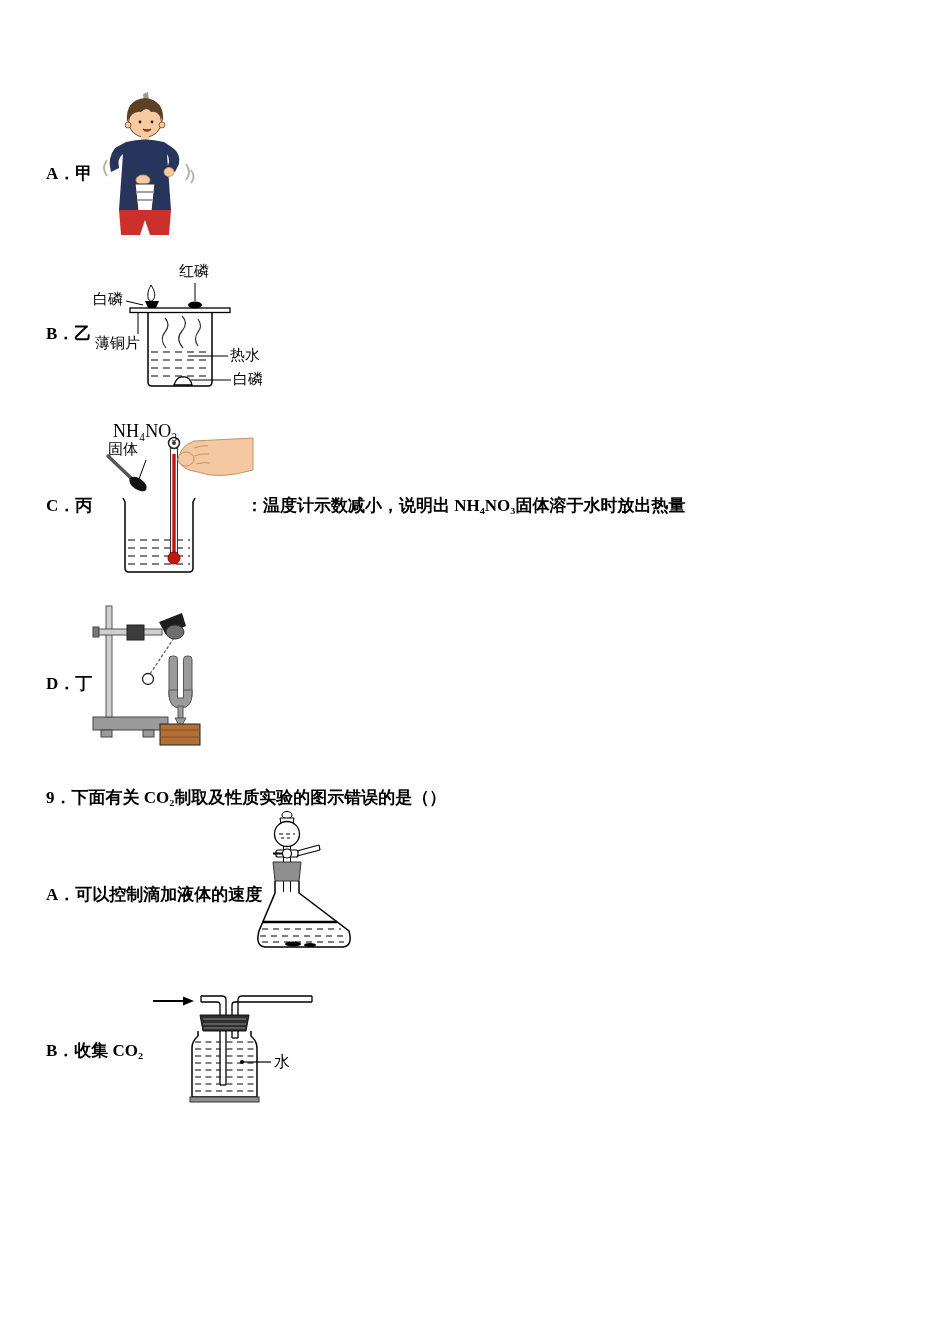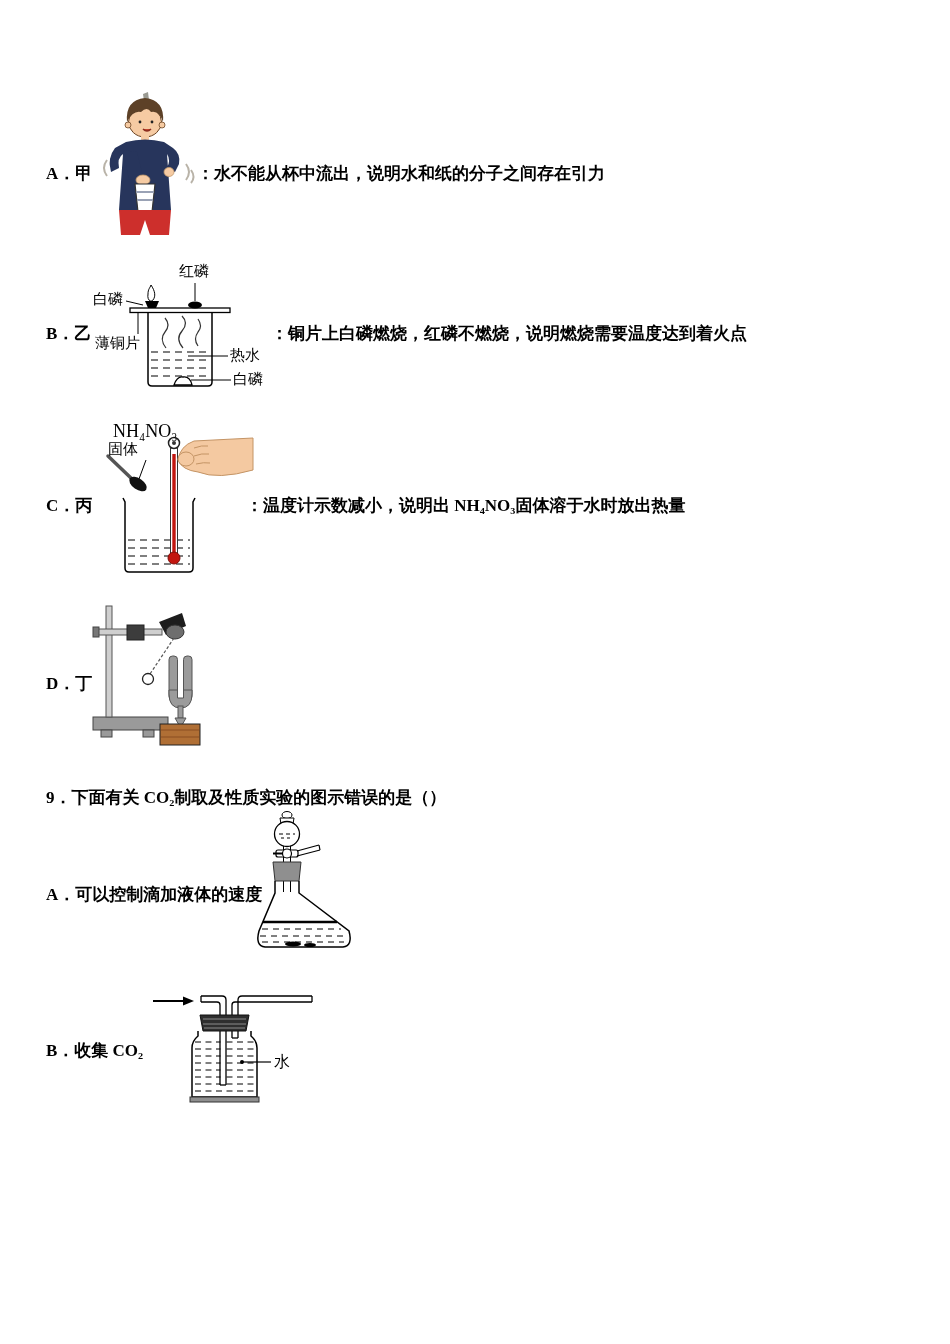--- a/index.html
+++ b/index.html
@@ -50,21 +50,20 @@
       <path d="M30,58 L44,60 L50,84 L36,88 Z" fill="#27355c"></path>
       <ellipse cx="50" cy="88" rx="7" ry="5" fill="#f6cba3" stroke="#c49a6c" stroke-width="0.8"></ellipse>
       <path d="M42,92 L62,92 L59,120 L45,120 Z" fill="#fff" stroke="#333" stroke-width="1.2"></path>
       <line x1="43" y1="100" x2="61" y2="100" stroke="#9aa2b5" stroke-width="2"></line>
       <line x1="44" y1="108" x2="60" y2="108" stroke="#9aa2b5" stroke-width="2"></line>
       <line x1="44.5" y1="120" x2="59.5" y2="120" stroke="#222" stroke-width="2.5"></line>
       <path d="M26,118 L78,118 L76,143 L57,143 L52,128 L47,143 L28,143 Z" fill="#cd2f2c"></path>
     </svg>
   </div>
 
-  <span class="t" style="left:197px;top:164px">：水不能从杯中流出，说明水和纸的分子之间存在引力</span>
 
   <span class="t" style="left:46px;top:324px">B．乙</span>
 
   <div class="diag" style="left:85px;top:258px;width:192px;height:136px">
     <svg width="192" height="136" viewBox="0 0 192 136" style="position:absolute;left:0;top:0">
       <g stroke="#000" stroke-width="1">
         <line x1="110" y1="25" x2="110" y2="43"></line>
         <line x1="41" y1="43" x2="58" y2="47"></line>
         <line x1="53" y1="55" x2="53" y2="76"></line>
         <line x1="103" y1="98" x2="143" y2="98"></line>
@@ -88,21 +87,20 @@
       <path d="M60,43 L74,43 L71,50 L63,50 Z" fill="#000"></path>
       <ellipse cx="110" cy="47" rx="7" ry="3.5" fill="#000"></ellipse>
     </svg>
     <span class="dl" style="left:94px;top:5px">红磷</span>
     <span class="dl" style="left:8px;top:33px">白磷</span>
     <span class="dl" style="left:10px;top:77px">薄铜片</span>
     <span class="dl" style="left:145px;top:89px">热水</span>
     <span class="dl" style="left:148px;top:113px">白磷</span>
   </div>
 
-  <span class="t" style="left:271px;top:324px">：铜片上白磷燃烧，红磷不燃烧，说明燃烧需要温度达到着火点</span>
 
   <span class="t" style="left:46px;top:496px">C．丙</span>
 
   <div class="diag" style="left:98px;top:418px;width:155px;height:162px">
     <svg width="155" height="162" viewBox="0 0 155 162" style="position:absolute;left:0;top:0">
       <line x1="48" y1="42" x2="41" y2="61" stroke="#000"></line>
       <line x1="10" y1="38" x2="34" y2="61" stroke="#555" stroke-width="3.5" stroke-linecap="round"></line>
       <ellipse cx="40" cy="66" rx="10" ry="5.5" fill="#111" transform="rotate(35 40 66)"></ellipse>
       <path d="M25,80 L27,84 L27,150 Q27,154 31,154 L91,154 Q95,154 95,150 L95,84 L97,80" fill="none" stroke="#000" stroke-width="1.5"></path>
       <g stroke="#000" stroke-width="1.2" stroke-dasharray="7 5">

